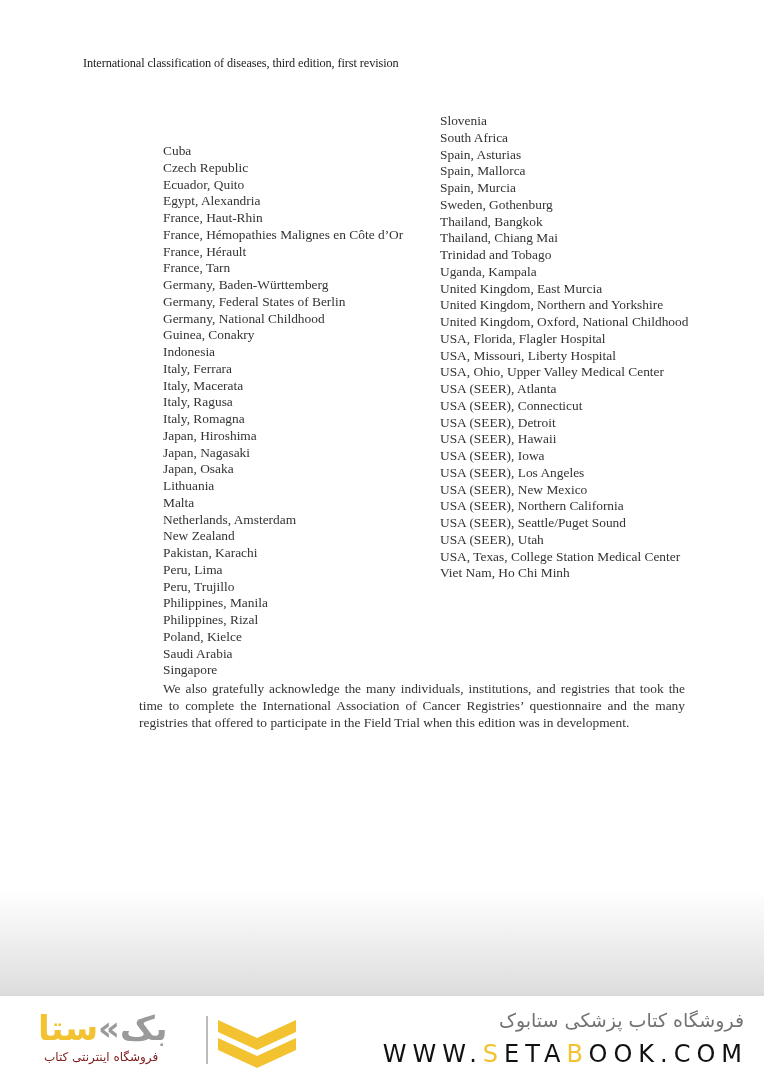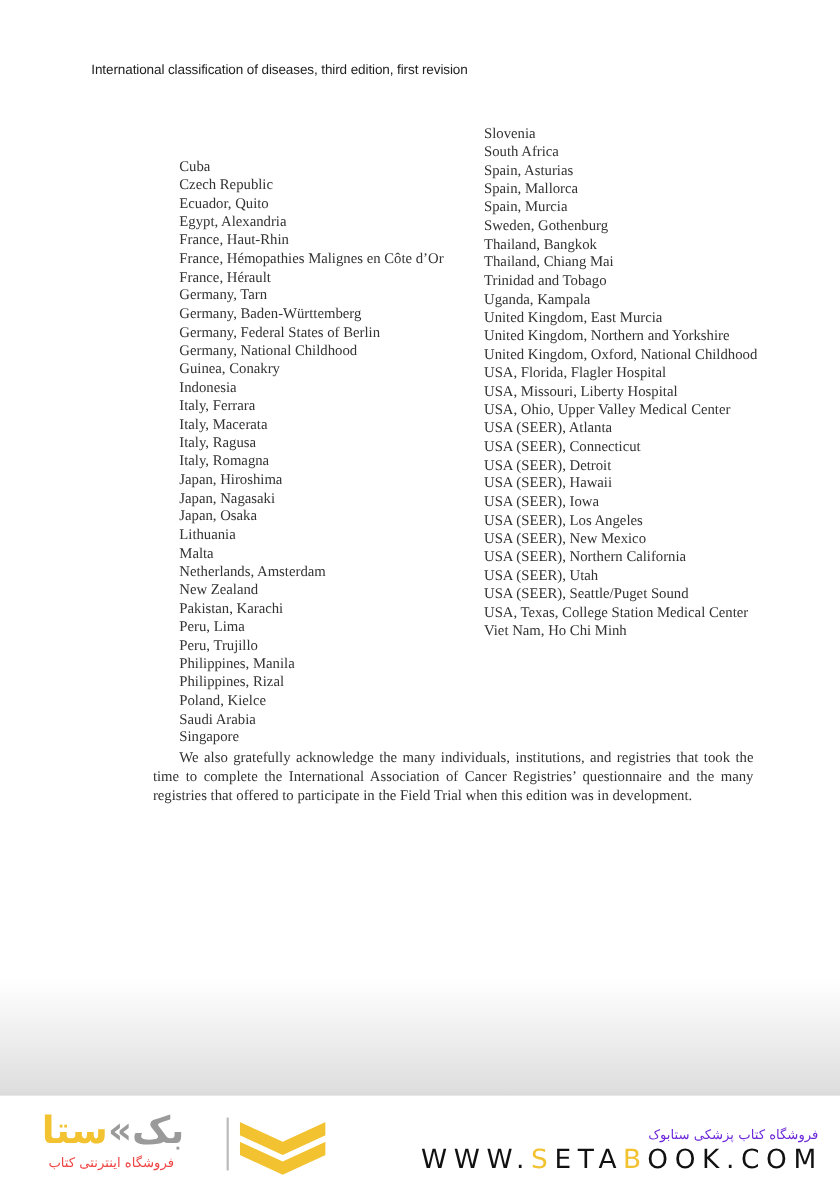--- a/index.html
+++ b/index.html
@@ -7,21 +7,21 @@
       width: 764px; height: 1080px; position: relative; overflow: hidden;
       background: #ffffff;
       font-family: "Liberation Serif", serif;
     }
     .page {
       position: absolute; left: 0; top: 0; width: 764px; height: 1000px;
       background: linear-gradient(to bottom, #ffffff 0px, #ffffff 890px, #efefef 940px, #dedede 992px, #d9d9d9 996px);
     }
     .running-head {
       position: absolute; left: 83px; top: 56px;
-      font-family: Liberation Sans, sans-serif;
+      font-family: Liberation Serif, serif;
       font-size: 12.3px; color: #222; letter-spacing: -0.1px;
     }
     .col {
       position: absolute; top: 113px; list-style: none; margin: 0; padding: 0;
       font-size: 13.4px; line-height: 16.75px; color: #333;
     }
     .col-left { left: 163px; width: 250px; margin-top: 30px; }
     .col-right { left: 440px; width: 260px; }
     .col li { padding-left: 12px; text-indent: -12px; white-space: normal; }
     .ack {
@@ -33,48 +33,48 @@
       position: absolute; left: 0; top: 996px; width: 764px; height: 84px; background: #fff;
     }
     .logo-wrap { position: absolute; left: 38px; top: 12px; width: 260px; height: 64px; }
     .logo-text {
       position: absolute; left: 0; top: 0; font-family: "DejaVu Sans", sans-serif;
       font-size: 34px; font-weight: bold; color: #f2c230; letter-spacing: -1px; line-height: 40px;
     }
     .logo-text .gray { color: #9a9a9a; text-align: center; }
     .logo-sub {
       position: absolute; left: 6px; top: 42px; font-family: "DejaVu Sans", sans-serif;
-      font-size: 12px; color: #ef4444; direction: rtl;
+      font-size: 12px; color: #7f1d1d; direction: rtl;
     }
     .logo-divider { position: absolute; left: 168px; top: 8px; width: 2px; height: 48px; background: #bbb; }
     .logo-chevron { position: absolute; left: 180px; top: 6px; }
     .store-name {
-      position: absolute; right: 20px; top: 28px; direction: rtl;
-      font-family: "DejaVu Sans", sans-serif; font-size: 12px; color: #6d28d9;
+      position: absolute; right: 20px; top: 13px; direction: rtl;
+      font-family: "DejaVu Sans", sans-serif; font-size: 19px; color: #737373;
     }
     .store-url {
       position: absolute; right: 16px; top: 44px;
       font-family: "DejaVu Sans", sans-serif; font-size: 24px; letter-spacing: 6px; color: #111;
     }
     .store-url .accent { color: #f2c230; }
   </style>
 </head>
 <body>
 
 <div class="page">
   <div class="running-head">International classification of diseases, third edition, first revision</div>
   <ul class="col col-left" id="col-left">
       <li>Cuba</li>
       <li>Czech Republic</li>
       <li>Ecuador, Quito</li>
       <li>Egypt, Alexandria</li>
       <li>France, Haut-Rhin</li>
       <li>France, Hémopathies Malignes en Côte d’Or</li>
       <li>France, Hérault</li>
-      <li>Germany, Tarn</li>
+      <li>France, Tarn</li>
       <li>Germany, Baden-Württemberg</li>
       <li>Germany, Federal States of Berlin</li>
       <li>Germany, National Childhood</li>
       <li>Guinea, Conakry</li>
       <li>Indonesia</li>
       <li>Italy, Ferrara</li>
       <li>Italy, Macerata</li>
       <li>Italy, Ragusa</li>
       <li>Italy, Romagna</li>
       <li>Japan, Hiroshima</li>
@@ -111,22 +111,22 @@
       <li>USA, Missouri, Liberty Hospital</li>
       <li>USA, Ohio, Upper Valley Medical Center</li>
       <li>USA (SEER), Atlanta</li>
       <li>USA (SEER), Connecticut</li>
       <li>USA (SEER), Detroit</li>
       <li>USA (SEER), Hawaii</li>
       <li>USA (SEER), Iowa</li>
       <li>USA (SEER), Los Angeles</li>
       <li>USA (SEER), New Mexico</li>
       <li>USA (SEER), Northern California</li>
+      <li>USA (SEER), Seattle/Puget Sound</li>
       <li>USA (SEER), Utah</li>
-      <li>USA (SEER), Seattle/Puget Sound</li>
       <li>USA, Texas, College Station Medical Center</li>
       <li>Viet Nam, Ho Chi Minh</li>
     </ul>
   <p class="ack">We also gratefully acknowledge the many individuals, institutions, and registries that took the time to complete the International Association of Cancer Registries’ questionnaire and the many registries that offered to participate in the Field Trial when this edition was in development.</p>
 </div>
 
 <div class="banner">
   <div class="logo-wrap">
     <div class="logo-text">
       <span class="gray">بک»</span><span>ستا</span>

